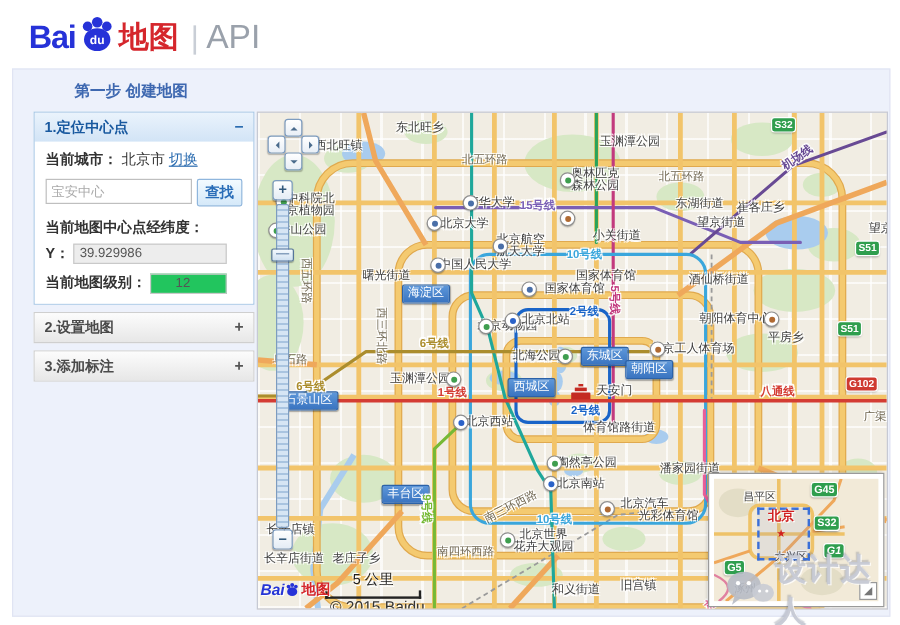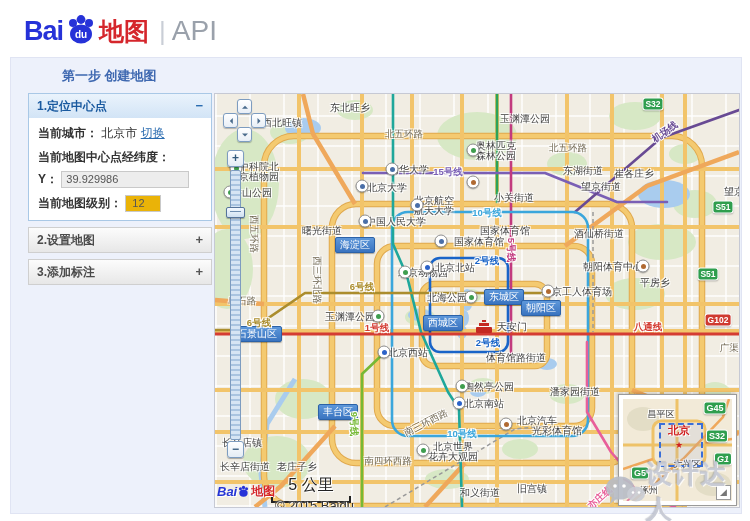--- a/index.html
+++ b/index.html
@@ -36,22 +36,22 @@
   .lbl-b{font-weight:bold;color:#333;}
   .link{color:#2b6cb0;text-decoration:underline;cursor:pointer;}
   .srch{display:flex;margin-bottom:9px;}
   .srch input{width:112px;height:17px;border:1px solid #bfbfbf;font-size:11px;padding:1px 4px;color:#333;}
   .srch input::placeholder{color:#a9a9a9;}
   .btn-find{margin-left:4px;width:40px;height:21px;border:1px solid #8fb6dd;border-radius:2px;
             background:linear-gradient(#f3faff,#d5e9f9);color:#2a6db8;font-weight:bold;font-size:12px;
             text-align:center;line-height:20px;cursor:pointer;}
   .valbox{display:inline-block;width:118px;height:13px;background:#ededed;border:1px solid #c9c9c9;
           color:#555;font-size:11px;padding:1px 4px;vertical-align:middle;line-height:13px;}
-  .lvlbox{display:inline-block;width:22px;height:13px;background:#eab308;border:1px solid #c9c9c9;
-          color:#555;font-size:11px;padding:1px 6px;line-height:13px;text-align:left;}
+  .lvlbox{display:inline-block;width:22px;height:13px;background:#22c55e;border:1px solid #c9c9c9;
+          color:#555;font-size:11px;padding:1px 20px;line-height:13px;text-align:left;}
 
   
   .map{position:absolute;left:214px;top:93px;width:524px;height:413px;border:1px solid #c6c9d4;
        overflow:hidden;background-color:#f1ede3;cursor:grab;
        background-image:
          repeating-linear-gradient(0deg, rgba(255,255,255,.7) 0 2px, transparent 2px 30px),
          repeating-linear-gradient(90deg, rgba(255,255,255,.7) 0 2px, transparent 2px 34px);}
   .map svg.geom{position:absolute;left:0;top:0;}
   #labels,#icons{position:absolute;left:0;top:0;width:100%;height:100%;}
 
@@ -93,31 +93,31 @@
   .zb-in{top:0;}
   .zb-out{top:291px;}
   .ztrack{position:absolute;left:5px;top:20px;width:9px;height:268px;border:1px solid #7d9cc0;border-radius:2px;
       background:repeating-linear-gradient(#d6e5f4 0 3px,#a9c4e0 3px 5px);cursor:pointer;}
   .zthumb{position:absolute;left:-5px;top:36px;width:17px;height:9px;border:1px solid #55749b;border-radius:2px;
       background:linear-gradient(#f4f9fe,#cfe0f1);box-shadow:0 1px 1px rgba(0,0,0,.3);cursor:grab;}
   .zthumb::after{content:"";position:absolute;left:3px;right:3px;top:3px;height:1px;background:#6e8db0;}
 
   
   .scale{position:absolute;left:56px;top:381px;width:80px;text-align:center;}
-  .scale .stxt{font-size:16px;color:#222;text-shadow:0 0 2px #fff,1px 1px 0 #fff,-1px -1px 0 #fff;}
+  .scale .stxt{font-size:12px;color:#222;text-shadow:0 0 2px #fff,1px 1px 0 #fff,-1px -1px 0 #fff;}
   .scale .sline{height:5px;border-bottom:2px solid #222;border-left:2px solid #222;border-right:2px solid #222;}
   .attr{position:absolute;left:2px;top:389px;display:flex;align-items:center;}
   .attr .bai{color:#2535d6;font-size:13px;font-weight:bold;font-style:italic;text-shadow:1px 1px 0 #fff;}
   .attr .prod{color:#d5262c;font-size:12px;font-weight:bold;margin-left:1px;text-shadow:1px 1px 0 #fff;}
   .copyright{position:absolute;left:60px;top:404px;font-size:13px;color:#333;
       text-shadow:0 0 2px #fff,1px 1px 0 #fff;}
 
   
   .minimap{position:absolute;right:2px;bottom:1px;width:117px;height:110px;background:#fff;
-      border:1px solid #9a9a9a;box-shadow:-1px -1px 3px rgba(0,0,0,.2);}
+      border:1px solid #9a9a9a;box-shadow:-1px -1px 3px rgba(0,0,0,.2);padding-left:28px;}
   .mm-inner{position:absolute;left:4px;top:4px;right:4px;bottom:4px;background:#f2ead8;overflow:hidden;}
   #mm-labels .ml{font-size:9px;}
   .mm-view{position:absolute;left:36px;top:24px;width:40px;height:40px;border:2px dashed #3a6fd8;
       background:rgba(120,150,220,.12);cursor:move;}
   .mm-bj{position:absolute;left:56px;top:31px;transform:translate(-50%,-50%);color:#d01f1f;font-weight:bold;
       font-size:11px;text-shadow:0 0 2px #fff,1px 1px 0 #fff;}
   .mm-star{position:absolute;left:56px;top:46px;transform:translate(-50%,-50%);color:#d01f1f;font-size:9px;}
   .mm-toggle{position:absolute;right:1px;bottom:1px;width:13px;height:13px;background:#fff;border:1px solid #999;
       color:#777;font-size:9px;line-height:13px;text-align:center;cursor:pointer;}
 
@@ -159,20 +159,24 @@
     <div class="panel">
       <div class="phead">
         <span>1.定位中心点</span>
         <span class="tgl">−</span>
       </div>
       <div class="pbody">
         <div class="row">
           <span class="lbl-b">当前城市：</span>
           <span>北京市</span>
           <span class="link">切换</span>
+        </div>
+        <div class="srch">
+          <input type="text" placeholder="宝安中心" style="">
+          <div class="btn-find">查找</div>
         </div>
         <div class="row lbl-b" style="margin-bottom:5px;">当前地图中心点经纬度：</div>
         <div class="row">
           <span class="lbl-b">Y：</span>
           <span class="valbox">39.929986</span>
         </div>
         <div class="row" style="margin-bottom:0;">
           <span class="lbl-b">当前地图级别：</span>
           <span class="lvlbox">12</span>
         </div>

